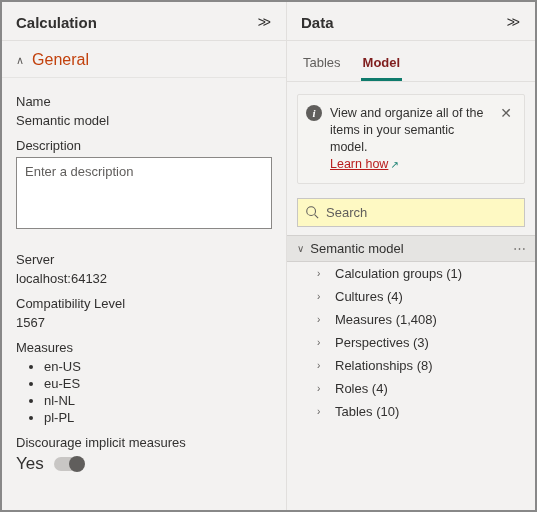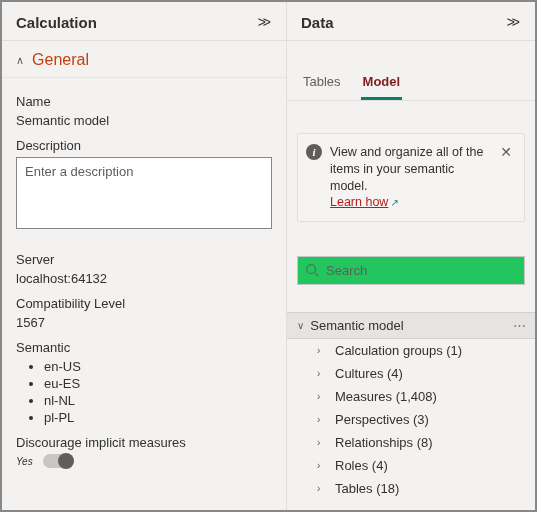--- a/index.html
+++ b/index.html
@@ -9,21 +9,21 @@
     color: #323130;
     background: #f3f2f1;
     width: 537px;
     height: 512px;
     overflow: hidden;
     border: 2px solid #888;
   }
   .layout { display: flex; height: 100%; }
   .panel { display: flex; flex-direction: column; background: #f3f2f1; }
   .panel.left { width: 285px; border-right: 1px solid #e1dfdd; }
-  .panel.right { flex: 1; justify-content: space-between; }
+  .panel.right { flex: 1; }
   .panel-header {
     display: flex; align-items: center; justify-content: space-between;
     padding: 10px 14px 8px 14px;
     border-bottom: 1px solid #e1dfdd;
   }
   .panel-header h1 { font-size: 15px; font-weight: 600; }
   .collapse-btn {
     background: none; border: none; cursor: pointer;
     font-size: 14px; color: #323130; letter-spacing: -3px;
     padding: 2px 4px;
@@ -41,21 +41,21 @@
   textarea.desc {
     width: 100%; height: 72px; resize: none;
     border: 1px solid #8a8886; background: #fff;
     padding: 6px 8px; font-family: inherit; font-size: 13px;
     margin-bottom: 12px;
   }
   textarea.desc::placeholder { color: #605e5c; }
   ul.cultures { list-style: disc; padding-left: 28px; margin-top: 2px; margin-bottom: 10px; }
   ul.cultures li { font-size: 13px; margin: 2px 0; }
   .toggle-row { display: flex; align-items: center; gap: 10px; margin-top: 4px; }
-  .toggle-text { font-size: 10px; font-style: italic; }
+  .toggle-text { font-size: 17px; }
   .toggle {
     width: 30px; height: 14px; background: #c8c6c4; border-radius: 999px;
     position: relative; cursor: pointer;
   }
   .toggle .knob {
     width: 16px; height: 16px; border-radius: 50%;
     background: #605e5c; position: absolute; top: -1px; right: -1px;
   }
   
   .tabs { display: flex; gap: 18px; padding: 8px 14px 0 14px; border-bottom: 1px solid #e1dfdd; }
@@ -76,21 +76,21 @@
     font-family: Georgia, serif; flex-shrink: 0;
   }
   .info-text { font-size: 12.5px; line-height: 1.35; color: #323130; flex: 1; }
   .info-link { color: #b91c1c; text-decoration: underline; cursor: pointer; }
   .ext-icon { font-size: 10px; margin-left: 2px; color: #0f7b6c; }
   .close-x { background: none; border: none; cursor: pointer; font-size: 14px; color: #605e5c; padding: 0 4px; }
   .search-wrap { position: relative; margin: 6px 10px 8px 10px; }
   .search-wrap svg { position: absolute; left: 8px; top: 50%; transform: translateY(-50%); }
   .search-input {
     width: 100%; padding: 6px 8px 6px 28px;
-    border: 1px solid #c8c6c4; background: #22c55e;
+    border: 1px solid #c8c6c4; background: #fef9c3;
     font-family: inherit; font-size: 13px;
   }
   .search-input::placeholder { color: #605e5c; }
   .tree { padding: 0 0 10px 0; }
   .tree-root {
     display: flex; align-items: center; justify-content: space-between;
     background: #e5e4e2; padding: 5px 8px 5px 10px;
     border-top: 1px solid #d2d0ce; border-bottom: 1px solid #d2d0ce;
   }
   .tree-root-left { display: flex; align-items: center; gap: 6px; }
@@ -123,21 +123,21 @@
 
       <div class="field-label">Description</div>
       <textarea class="desc" placeholder="Enter a description" style=""></textarea>
 
       <div class="field-label">Server</div>
       <div class="field-value">localhost:64132</div>
 
       <div class="field-label">Compatibility Level</div>
       <div class="field-value">1567</div>
 
-      <div class="field-label">Semantic</div>
+      <div class="field-label">Measures</div>
       <ul class="cultures">
         <li>en-US</li>
         <li>eu-ES</li>
         <li>nl-NL</li>
         <li>pl-PL</li>
       </ul>
 
       <div class="field-label">Discourage implicit measures</div>
       <div class="toggle-row">
         <span class="toggle-text">Yes</span>
@@ -203,18 +203,18 @@
           <div class="tree-item">
             <span class="chev">›</span>
             <span class="label">Relationships (8)</span>
           </div>
           <div class="tree-item">
             <span class="chev">›</span>
             <span class="label">Roles (4)</span>
           </div>
           <div class="tree-item">
             <span class="chev">›</span>
-            <span class="label">Tables (18)</span>
+            <span class="label">Tables (10)</span>
           </div>
         </div>
     </div>
   </div>
 </div>
 
 </body></html>

